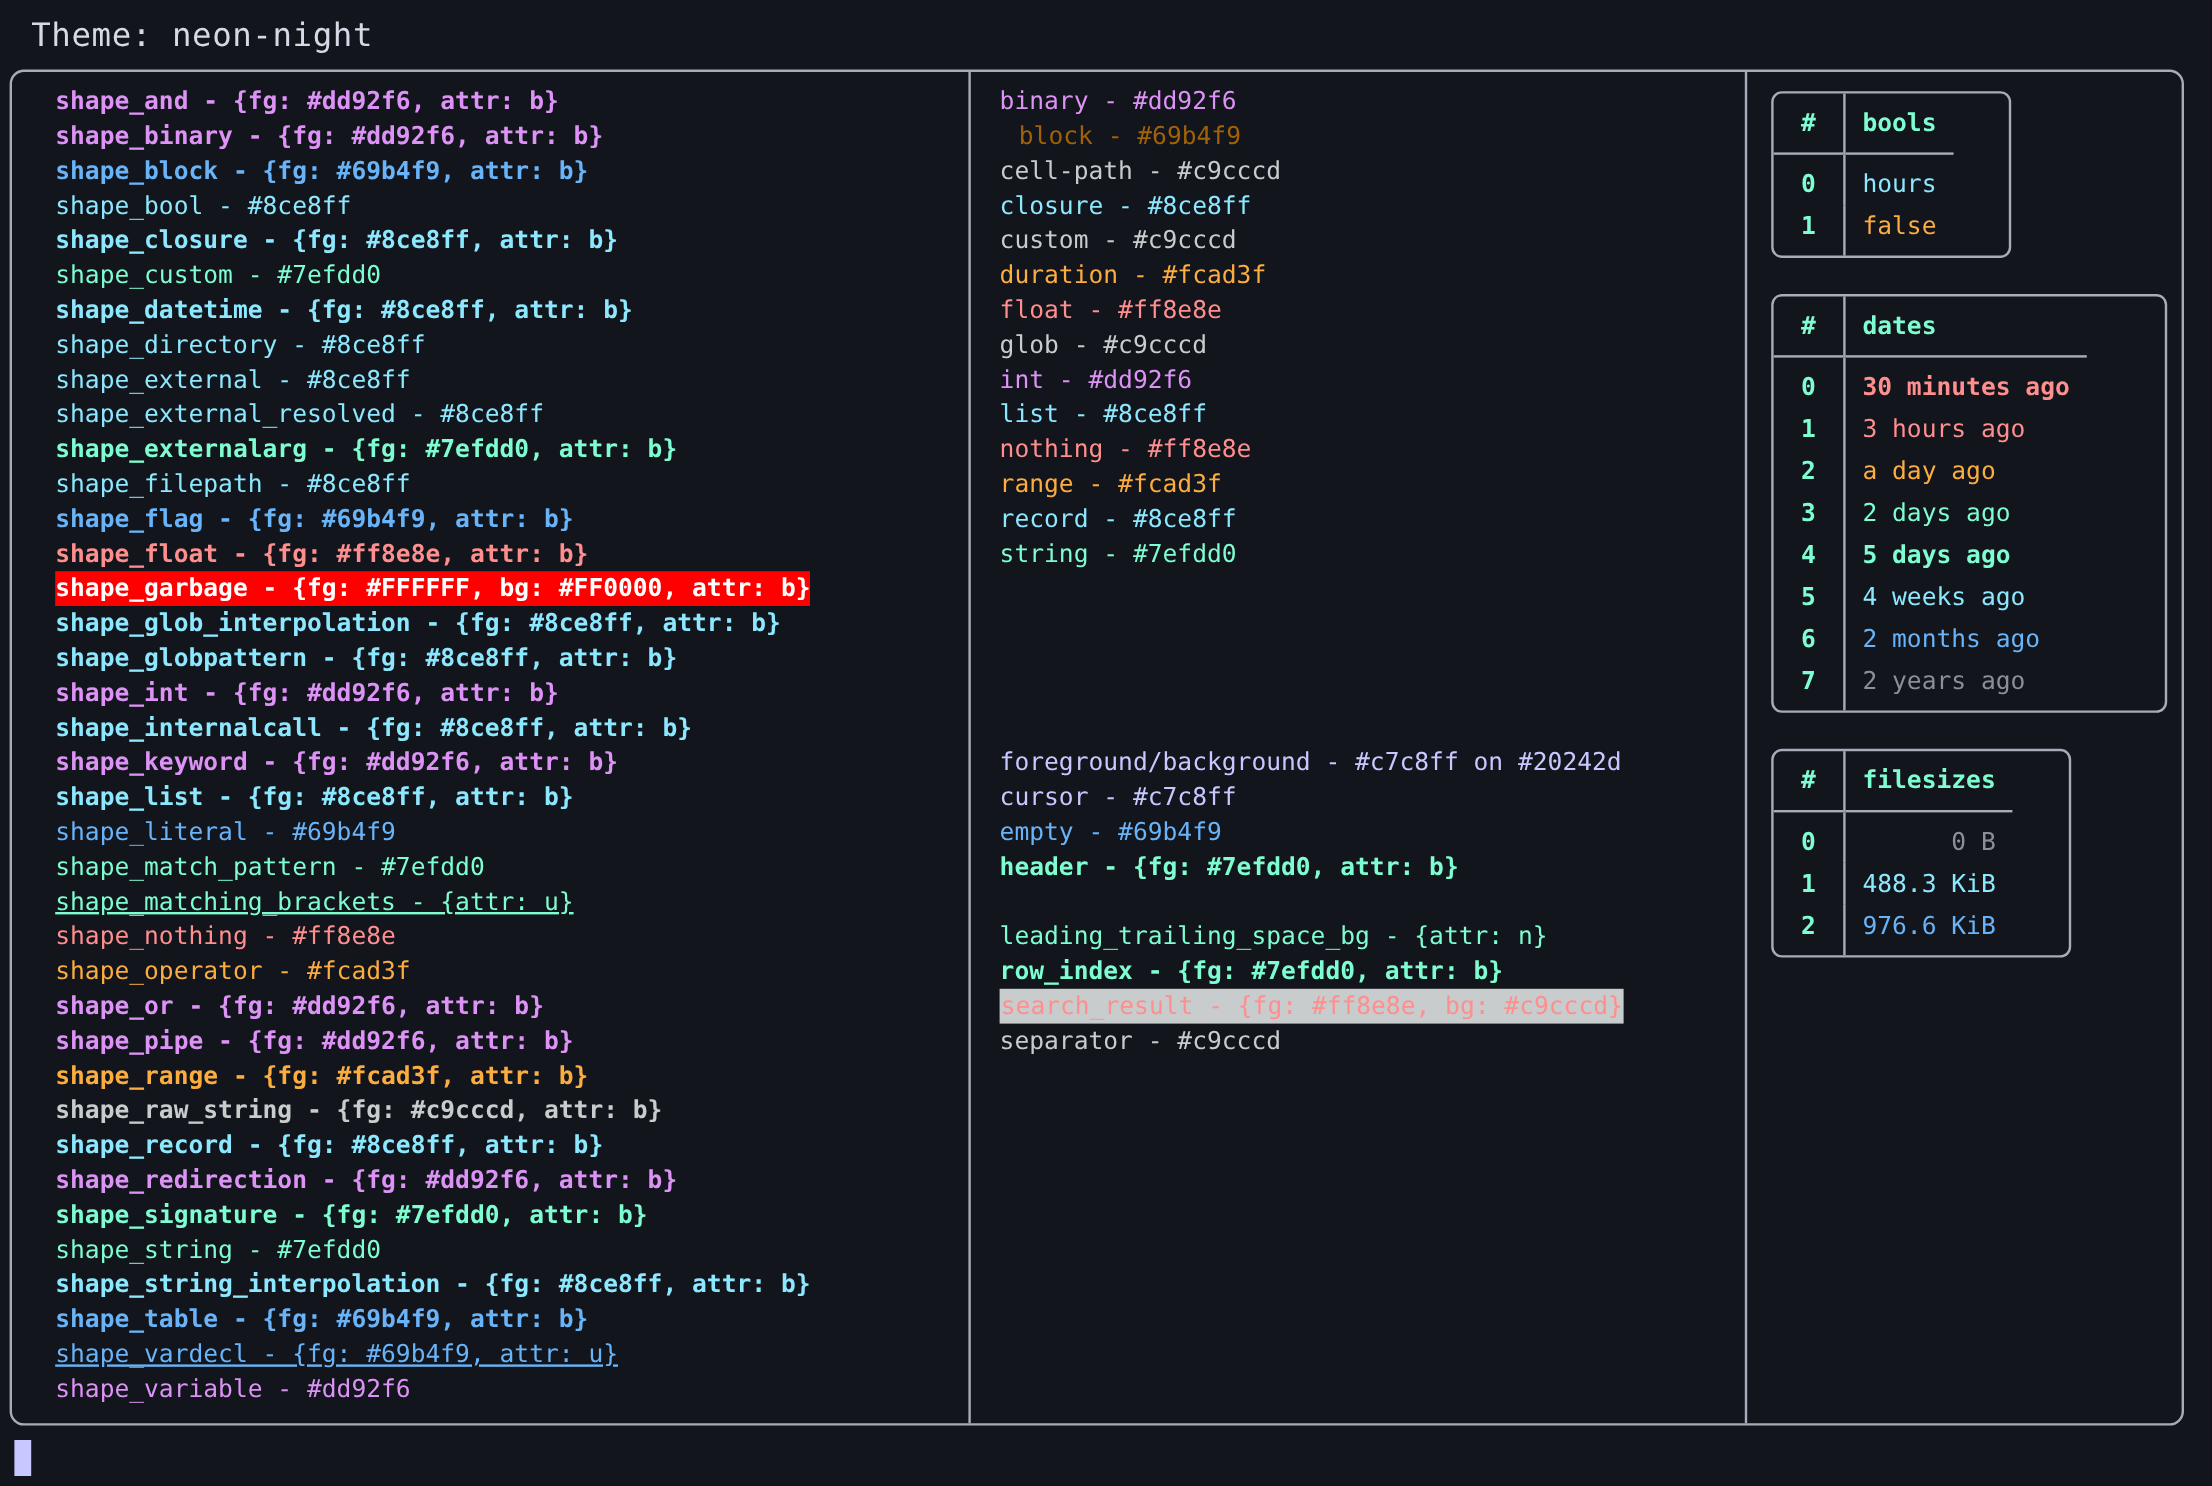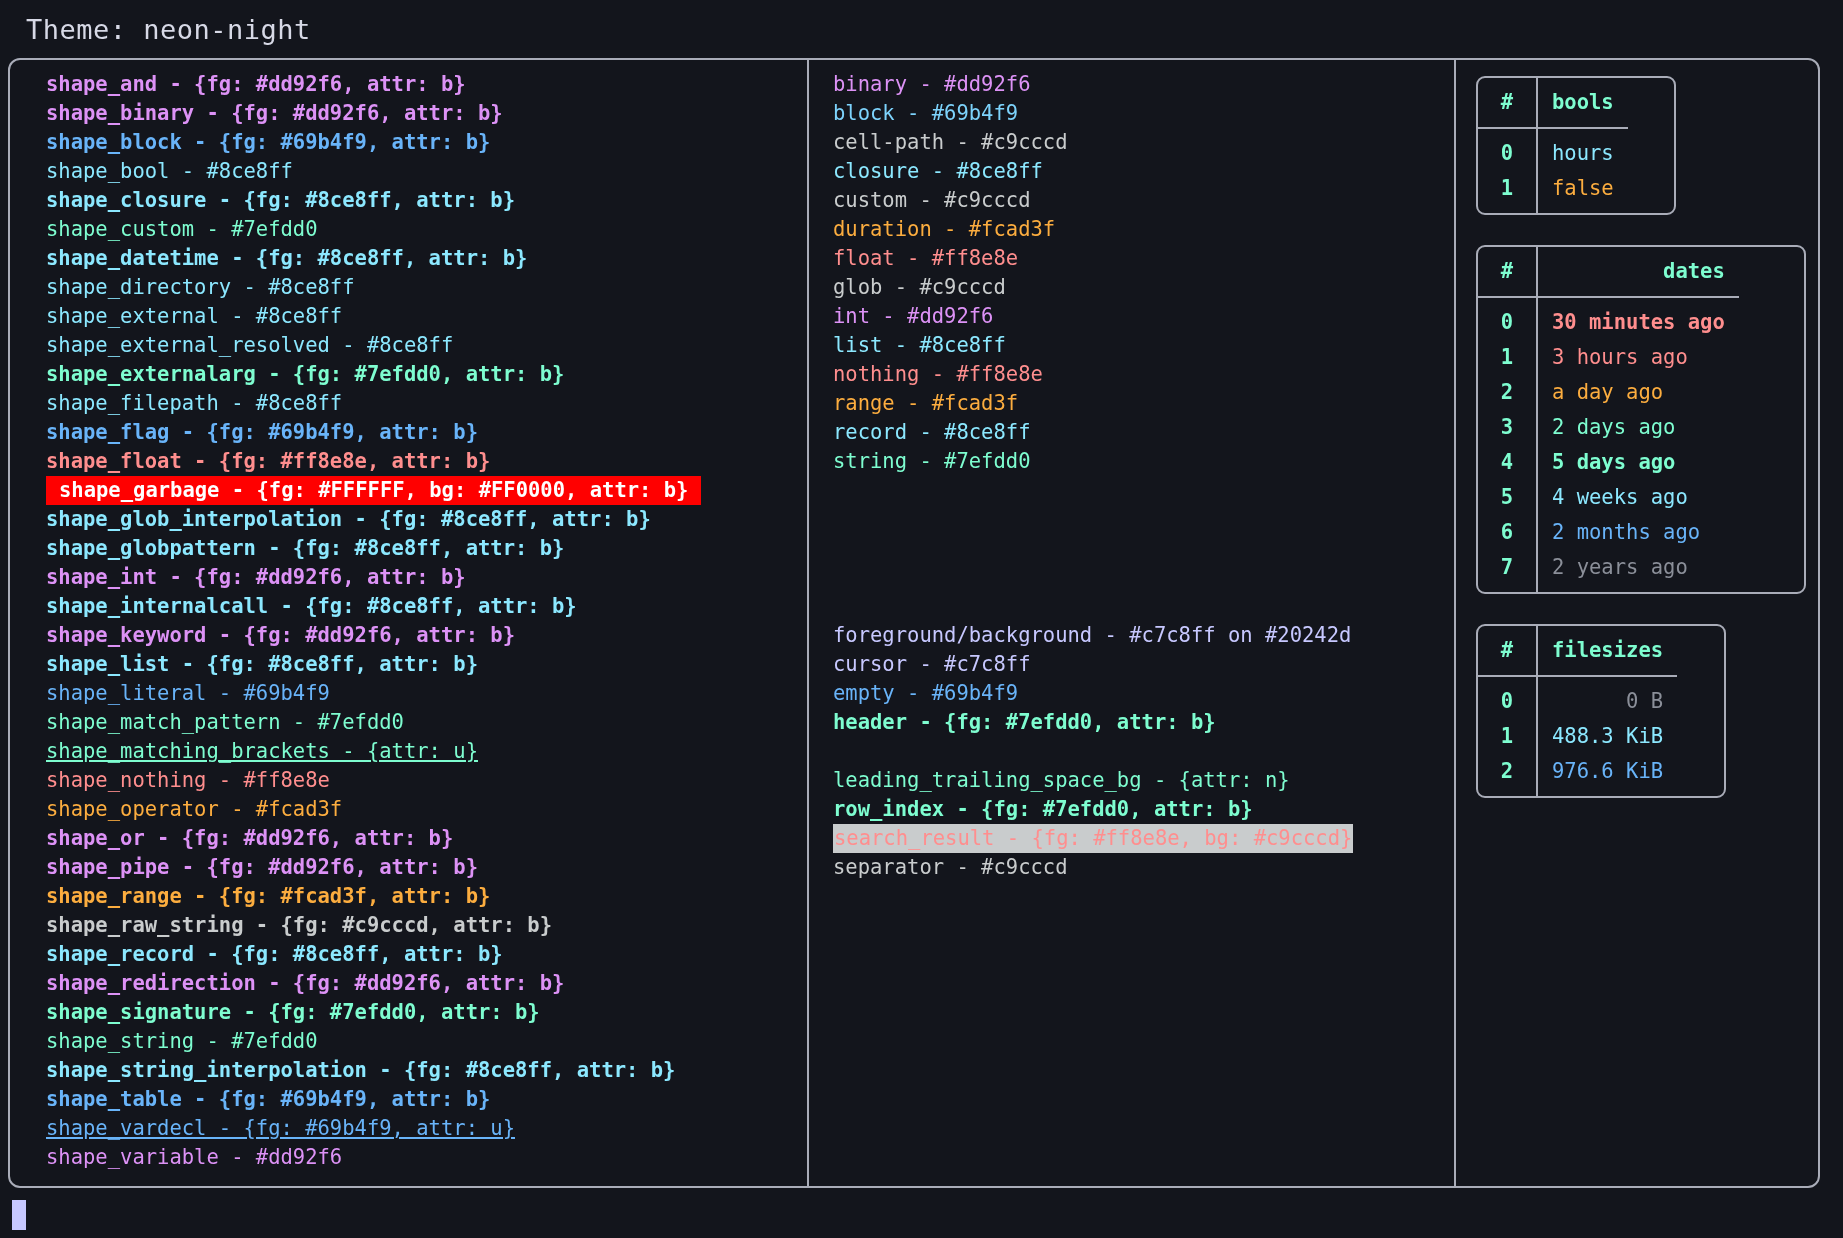--- a/index.html
+++ b/index.html
@@ -92,21 +92,21 @@
   }
   .mtable th, .mtable td {
     padding: 3px 14px;
     line-height: 29px;
     white-space: pre;
     font-weight: normal;
   }
   .mtable thead th {
     color: #7efdd0;
     font-weight: bold;
-    text-align: right;
+    text-align: left;
     padding-top: 10px;
     padding-bottom: 10px;
   }
   .mtable thead tr { border-bottom: 2px solid #a9acb8; }
   .mtable .idx-col {
     border-right: 2px solid #a9acb8;
     color: #7efdd0;
     font-weight: bold;
     text-align: center;
     width: 30px;
@@ -149,21 +149,21 @@
         <div class="line"><span style="color: rgb(140, 232, 255); font-weight: bold;">shape_closure - {fg: #8ce8ff, attr: b}</span></div>
         <div class="line"><span style="color: rgb(126, 253, 208);">shape_custom - #7efdd0</span></div>
         <div class="line"><span style="color: rgb(140, 232, 255); font-weight: bold;">shape_datetime - {fg: #8ce8ff, attr: b}</span></div>
         <div class="line"><span style="color: rgb(140, 232, 255);">shape_directory - #8ce8ff</span></div>
         <div class="line"><span style="color: rgb(140, 232, 255);">shape_external - #8ce8ff</span></div>
         <div class="line"><span style="color: rgb(140, 232, 255);">shape_external_resolved - #8ce8ff</span></div>
         <div class="line"><span style="color: rgb(126, 253, 208); font-weight: bold;">shape_externalarg - {fg: #7efdd0, attr: b}</span></div>
         <div class="line"><span style="color: rgb(140, 232, 255);">shape_filepath - #8ce8ff</span></div>
         <div class="line"><span style="color: rgb(105, 180, 249); font-weight: bold;">shape_flag - {fg: #69b4f9, attr: b}</span></div>
         <div class="line"><span style="color: rgb(255, 142, 142); font-weight: bold;">shape_float - {fg: #ff8e8e, attr: b}</span></div>
-        <div class="line"><span style="background: rgb(255, 0, 0); display: inline-block; padding: 0px 13px; color: rgb(255, 255, 255); font-weight: bold;">shape_garbage - {fg: #FFFFFF, bg: #FF0000, attr: b}</span></div>
+        <div class="line"><span style="background: rgb(255, 0, 0); display: inline-block; padding: 0px 0; color: rgb(255, 255, 255); font-weight: bold;">shape_garbage - {fg: #FFFFFF, bg: #FF0000, attr: b}</span></div>
         <div class="line"><span style="color: rgb(140, 232, 255); font-weight: bold;">shape_glob_interpolation - {fg: #8ce8ff, attr: b}</span></div>
         <div class="line"><span style="color: rgb(140, 232, 255); font-weight: bold;">shape_globpattern - {fg: #8ce8ff, attr: b}</span></div>
         <div class="line"><span style="color: rgb(221, 146, 246); font-weight: bold;">shape_int - {fg: #dd92f6, attr: b}</span></div>
         <div class="line"><span style="color: rgb(140, 232, 255); font-weight: bold;">shape_internalcall - {fg: #8ce8ff, attr: b}</span></div>
         <div class="line"><span style="color: rgb(221, 146, 246); font-weight: bold;">shape_keyword - {fg: #dd92f6, attr: b}</span></div>
         <div class="line"><span style="color: rgb(140, 232, 255); font-weight: bold;">shape_list - {fg: #8ce8ff, attr: b}</span></div>
         <div class="line"><span style="color: rgb(105, 180, 249);">shape_literal - #69b4f9</span></div>
         <div class="line"><span style="color: rgb(126, 253, 208);">shape_match_pattern - #7efdd0</span></div>
         <div class="line"><span style="color: rgb(126, 253, 208); text-decoration: underline;">shape_matching_brackets - {attr: u}</span></div>
         <div class="line"><span style="color: rgb(255, 142, 142);">shape_nothing - #ff8e8e</span></div>
@@ -178,21 +178,21 @@
         <div class="line"><span style="color: rgb(126, 253, 208);">shape_string - #7efdd0</span></div>
         <div class="line"><span style="color: rgb(140, 232, 255); font-weight: bold;">shape_string_interpolation - {fg: #8ce8ff, attr: b}</span></div>
         <div class="line"><span style="color: rgb(105, 180, 249); font-weight: bold;">shape_table - {fg: #69b4f9, attr: b}</span></div>
         <div class="line"><span style="color: rgb(105, 180, 249); text-decoration: underline;">shape_vardecl - {fg: #69b4f9, attr: u}</span></div>
         <div class="line"><span style="color: rgb(221, 146, 246);">shape_variable - #dd92f6</span></div>
       </div>
 
     <div class="col col-mid">
       <div id="types-col">
           <div class="line"><span style="color: rgb(221, 146, 246);">binary - #dd92f6</span></div>
-          <div class="line"><span style="color: #7dd3fc;">block - #69b4f9</span></div>
+          <div class="line"><span style="color: #a16207; margin-left: 16px;">block - #69b4f9</span></div>
           <div class="line"><span style="color: rgb(201, 204, 205);">cell-path - #c9cccd</span></div>
           <div class="line"><span style="color: rgb(140, 232, 255);">closure - #8ce8ff</span></div>
           <div class="line"><span style="color: rgb(201, 204, 205);">custom - #c9cccd</span></div>
           <div class="line"><span style="color: rgb(252, 173, 63);">duration - #fcad3f</span></div>
           <div class="line"><span style="color: rgb(255, 142, 142);">float - #ff8e8e</span></div>
           <div class="line"><span style="color: rgb(201, 204, 205);">glob - #c9cccd</span></div>
           <div class="line"><span style="color: rgb(221, 146, 246);">int - #dd92f6</span></div>
           <div class="line"><span style="color: rgb(140, 232, 255);">list - #8ce8ff</span></div>
           <div class="line"><span style="color: rgb(255, 142, 142);">nothing - #ff8e8e</span></div>
           <div class="line"><span style="color: rgb(252, 173, 63);">range - #fcad3f</span></div>

